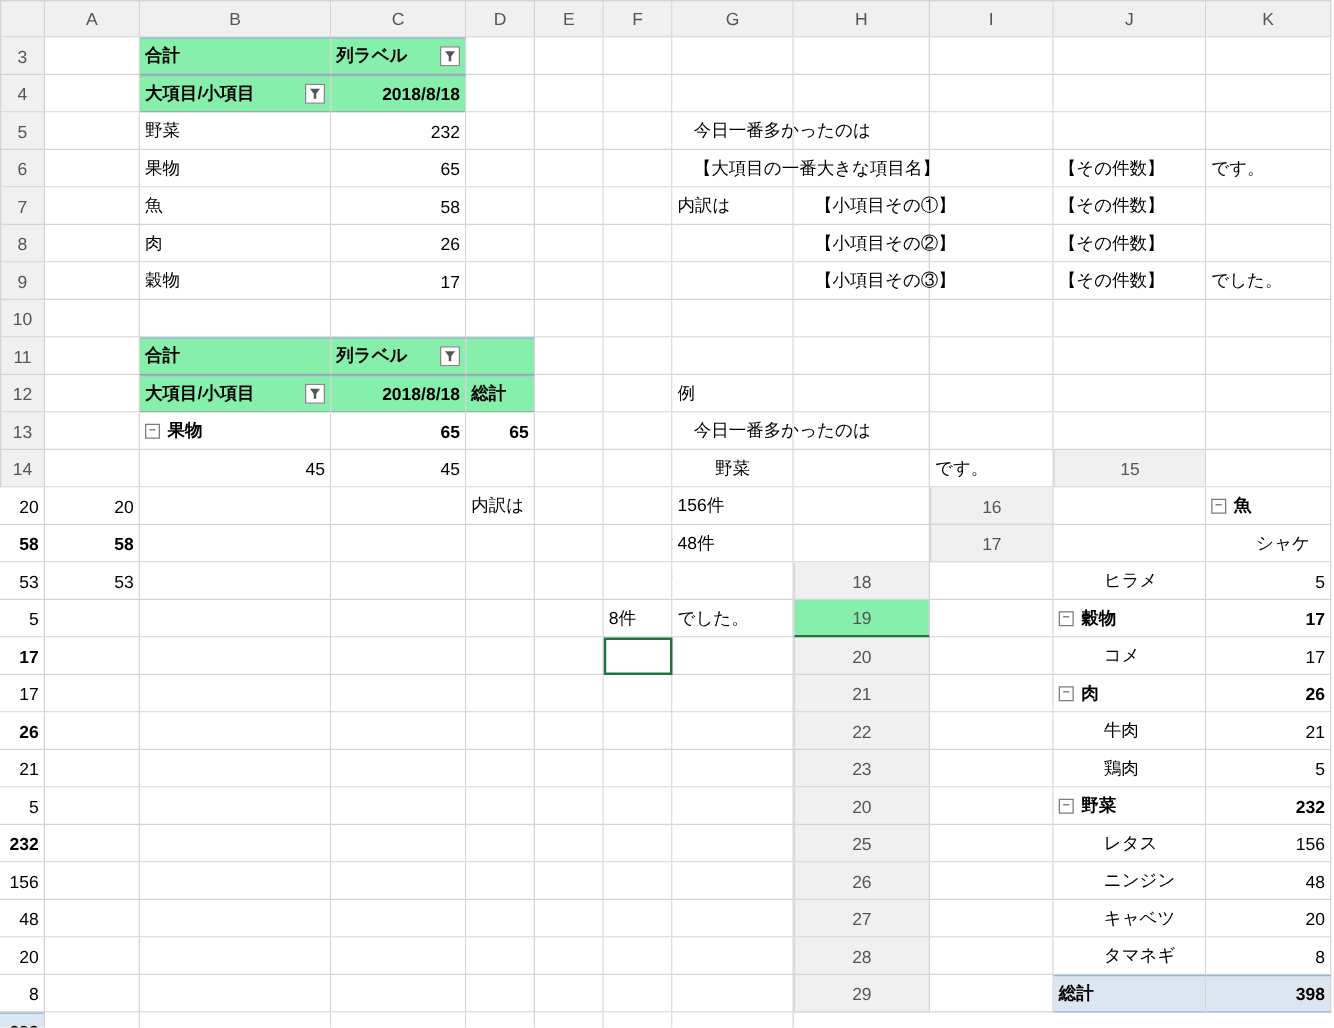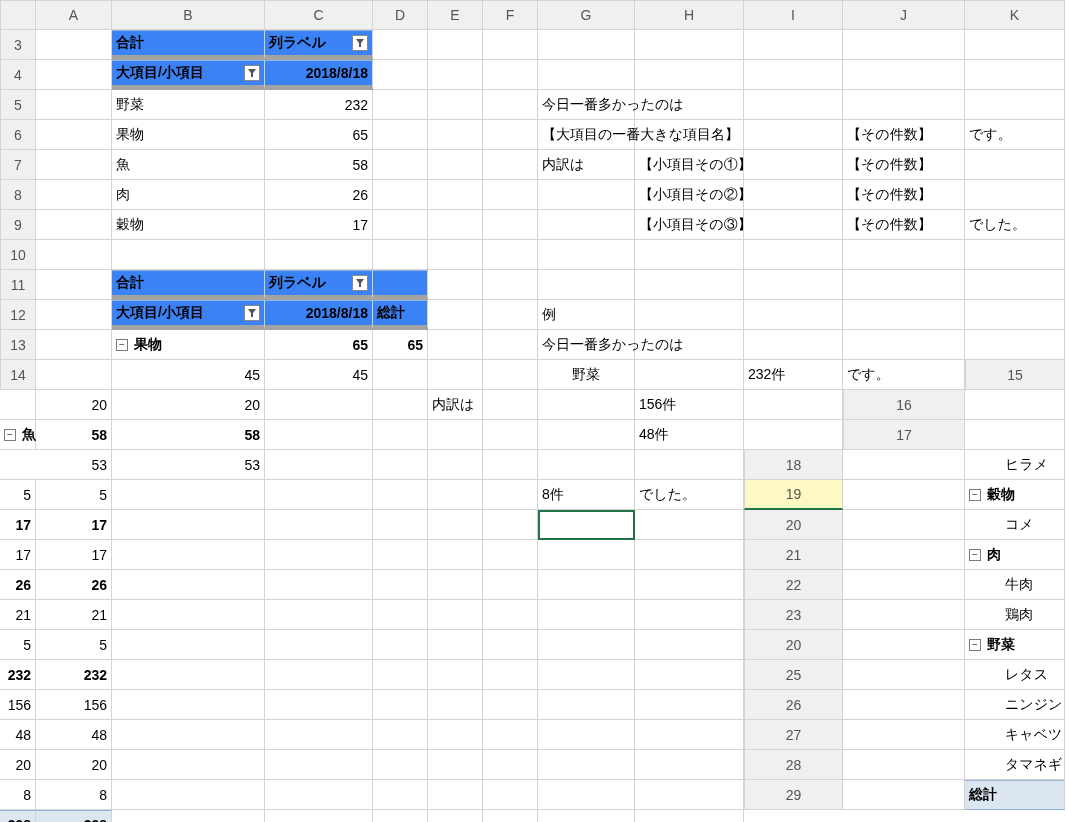--- a/index.html
+++ b/index.html
@@ -35,35 +35,35 @@
       color: #555;
       border-top: 1px solid #d4d4d4;
     }
     .cell.header-col {
       background: #f0f0f0;
       justify-content: center;
       color: #555;
       border-left: 1px solid #d4d4d4;
     }
     .cell.header-col.selected {
-      background: #fef9c3;
+      background: #86efac;
       border-bottom: 2px solid #217346;
     }
     .cell.corner {
       background: #f0f0f0;
       border-left: 1px solid #d4d4d4;
       border-top: 1px solid #d4d4d4;
     }
     .cell.right { justify-content: flex-end; }
     .cell.center { justify-content: center; }
     .cell.bold { font-weight: bold; }
     .cell.pivot-header {
-      background: #3b82f6;
+      background: #86efac;
       border-top: 1px solid #95b3d7;
-      border-bottom: 5px solid #a3a3a3;
+      border-bottom: 1px solid #a3a3a3;
     }
     .cell.pivot-total {
       background: #dce6f1;
       border-top: 1px solid #95b3d7;
       border-bottom: 1px solid #95b3d7;
       font-weight: bold;
     }
     .cell.selected-cell {
       outline: 2px solid #217346;
       outline-offset: -2px;
@@ -92,21 +92,21 @@
       margin-right: 6px;
       font-size: 10px;
       line-height: 1;
       background: #fff;
       color: #333;
       flex-shrink: 0;
     }
     .indent { padding-left: 40px; }
     .overflow-text {
       position: absolute;
-      left: 4px;
+      left: 17px;
       white-space: nowrap;
       z-index: 2;
     }
   </style>
 </head>
 <body>
 
 <div class="sheet" id="sheet">
     <div class="cell corner"></div>
     <div class="cell header-row">A</div>
@@ -297,21 +297,20 @@
     <div class="cell"></div>
     <div class="cell header-col">14</div>
     <div class="cell"></div>
     <div class="cell right">45</div>
     <div class="cell right">45</div>
     <div class="cell"></div>
     <div class="cell"></div>
     <div class="cell"></div>
     <div class="cell center">野菜</div>
     <div class="cell" style="border-left: none;"></div>
-    <div class="cell">232件</div>
     <div class="cell">です。</div>
     <div class="cell header-col">15</div>
     <div class="cell"></div>
     <div class="cell right">20</div>
     <div class="cell right">20</div>
     <div class="cell"></div>
     <div class="cell"></div>
     <div class="cell">内訳は</div>
     <div class="cell center" style="justify-content: center;">
       <span style="position:absolute;left:0;width:208px;text-align:center">レタス</span>

